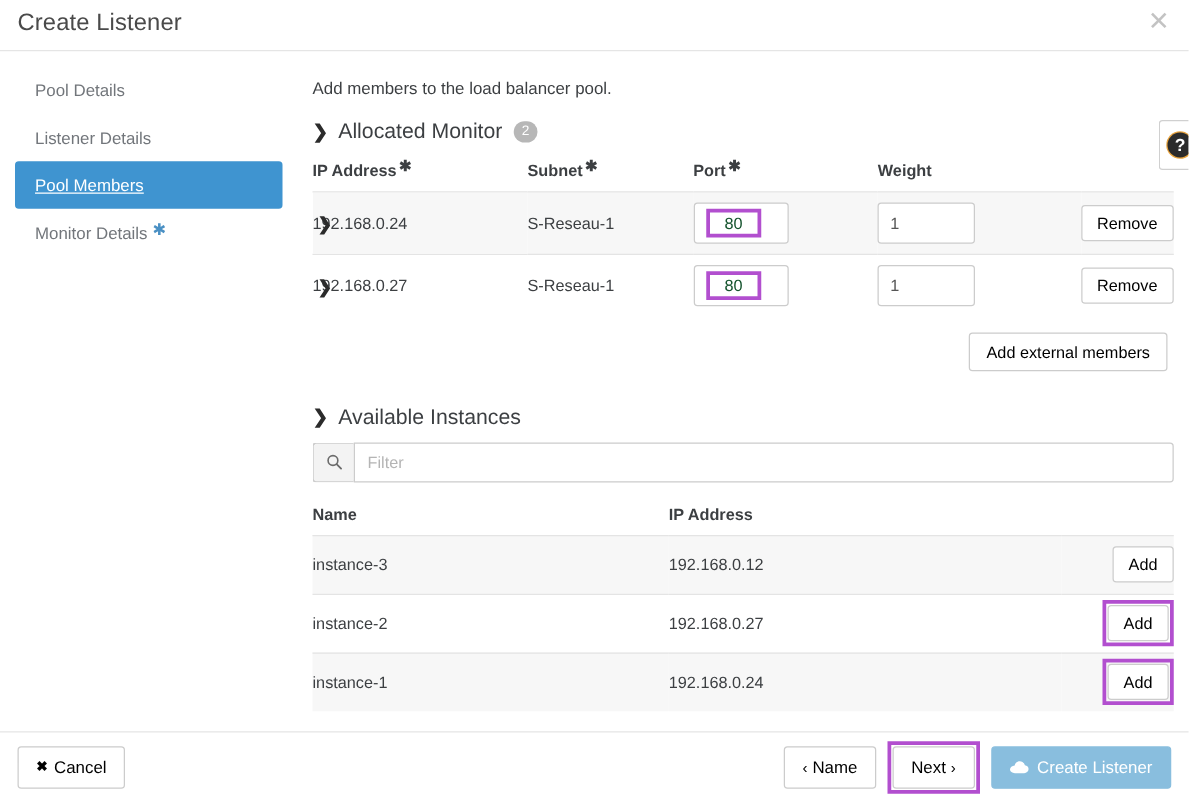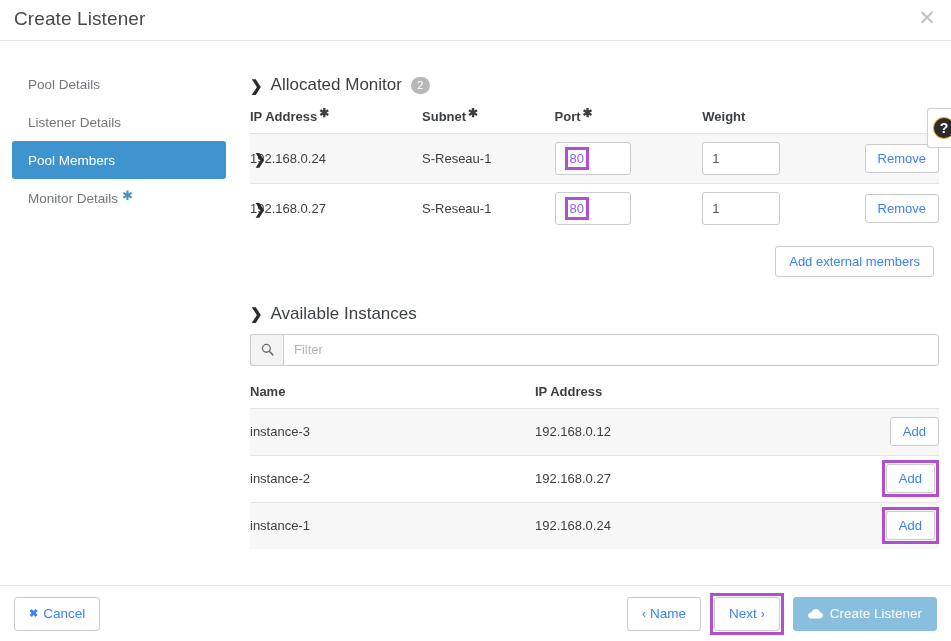--- a/index.html
+++ b/index.html
@@ -4,21 +4,21 @@
 <style>
   * { box-sizing: border-box; margin: 0; padding: 0; }
   html, body {
     width: 951px; height: 641px;
     background: #ffffff;
     font-family: "Liberation Sans", sans-serif;
     color: #3c3f42;
     overflow: hidden;
   }
 
-  .modal { position: relative; width: 951px; height: 641px; display: flex; flex-direction: column; gap: 12px; }
+  .modal { position: relative; width: 951px; height: 641px; display: flex; flex-direction: column; }
 
   
   .modal-header {
     position: relative;
     height: 41px;
     border-bottom: 1px solid #e5e5e5;
     flex: 0 0 auto;
   }
   .modal-title {
     position: absolute;
@@ -63,20 +63,21 @@
     padding: 0 16px;
     font-size: 13.5px;
     color: #72767b;
     border-radius: 3px;
     cursor: pointer;
     white-space: nowrap;
   }
   .side-item.active {
     background: #3f94d0;
     color: #ffffff;
+    text-decoration: underline;
   }
   .side-item .req-star {
     color: #4a90c4;
     font-size: 13px;
     margin-left: 4px;
     position: relative;
     top: -3px;
   }
 
   
@@ -202,36 +203,36 @@
     color: #555;
     padding: 0 9px;
     font-family: "Liberation Sans", sans-serif;
     display: flex;
     align-items: center;
   }
   .txt-input.wide { width: 78px; }
   .hl-value {
     display: inline-block;
     border: 3px solid #b24fcf;
-    padding: 0 2px;
+    padding: 0 12px;
     line-height: 17px;
-    color: #8b5cf6;
+    color: #14532d;
   }
 
   .btn {
     display: inline-flex;
     align-items: center;
     justify-content: center;
     height: 31px;
     padding: 0 13px;
     border: 1px solid #cccccc;
     border-radius: 3px;
     background: #ffffff;
     font-size: 13px;
-    color: #3b82f6;
+    color: #000000;
     cursor: pointer;
     font-family: "Liberation Sans", sans-serif;
     white-space: nowrap;
   }
   .btn-sm { height: 29px; padding: 0 12px; }
 
   .hl-box {
     display: inline-block;
     border: 3px solid #b24fcf;
     padding: 1px;
@@ -329,20 +330,21 @@
         <span class="req-star">✱</span>
       </div>
     </div>
 
     <div class="content">
 
       <div class="help-btn">
         <span class="help-glyph">?</span>
       </div>
 
+      <div class="content-desc">Add members to the load balancer pool.</div>
 
       <div class="section-head">
         <span class="chev-down">❯</span>
         <span>Allocated Monitor</span>
         <span class="count-badge">2</span>
       </div>
 
       <table class="grid members">
         <thead>
           <tr>

